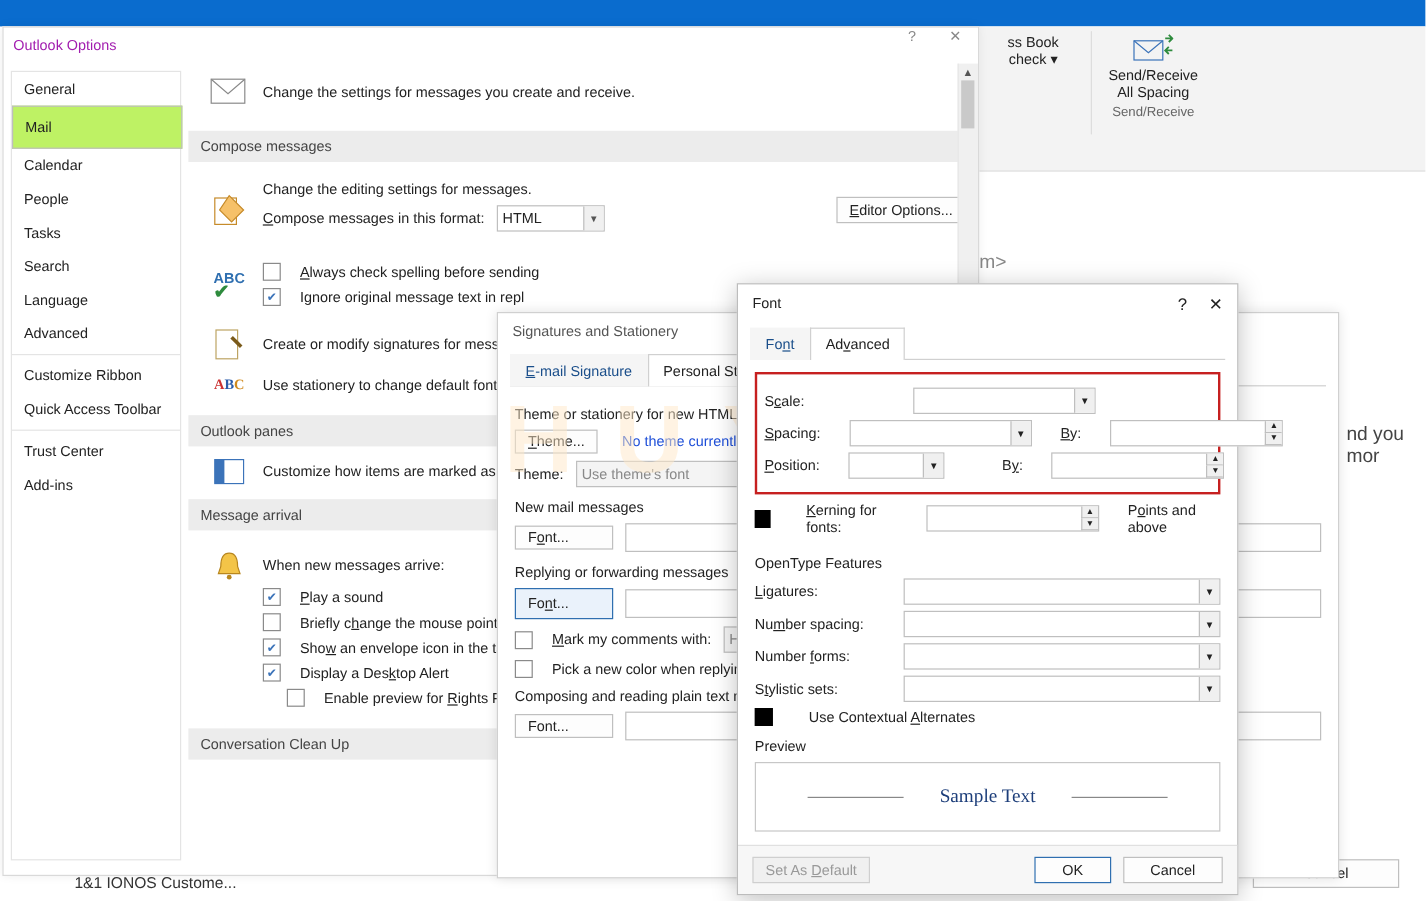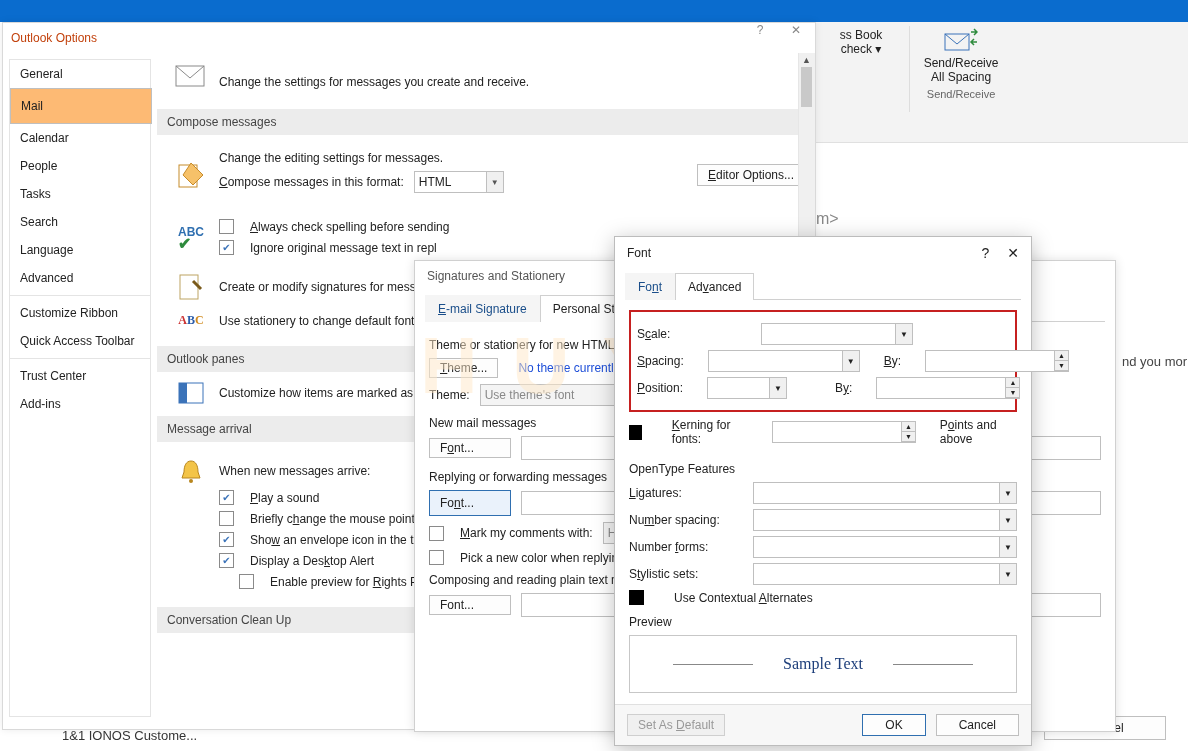--- a/index.html
+++ b/index.html
@@ -5,33 +5,33 @@
 html,body{margin:0;padding:0;font-family:"Segoe UI",Tahoma,sans-serif;font-size:12px;color:#222;background:#fff;width:1188px;height:751px;overflow:hidden;position:relative}
 .ribbon-bg{position:absolute;left:0;top:0;width:1188px;height:22px;background:#0a6cce}
 .ribbon-area{position:absolute;left:816px;top:22px;width:372px;height:120px;background:#f3f3f3;border-bottom:1px solid #e0e0e0}
 .ribbon-group{display:inline-block;vertical-align:top;text-align:center;padding:6px 10px 2px 10px}
 .ribbon-group .cap{font-size:11px;color:#666;margin-top:4px}
 .ribbon-sep{display:inline-block;width:1px;height:86px;background:#ddd;vertical-align:top;margin-top:4px}
 .ribbon-btn{display:flex;flex-direction:column;align-items:center;justify-content:flex-start;min-width:70px}
 .ribbon-btn svg{margin-bottom:2px}
 .ribbon-btn span{font-size:12px;line-height:14px}
 .outlook-dialog{position:absolute;left:2px;top:22px;width:812px;height:706px;background:#fff;border:1px solid #d9d9d9;box-shadow:0 0 8px rgba(0,0,0,.08)}
-.dlg-title{height:30px;line-height:30px;padding:0 8px;font-size:12px;color:#c2410c}
+.dlg-title{height:30px;line-height:30px;padding:0 8px;font-size:12px;color:#a21caf}
 .dlg-ctrl{position:absolute;right:4px;top:0;display:flex;gap:6px}
 .dlg-ctrl span{width:30px;text-align:center;color:#888;cursor:default}
 .opt-body{display:flex;height:670px}
 .opt-nav{width:140px;border:1px solid #e4e4e4;margin:6px;background:#fff}
 .opt-nav .item{padding:7px 10px;cursor:default}
-.opt-nav .item.sel{background:#fdba74}
+.opt-nav .item.sel{background:#bef264}
 .opt-nav .sep{height:1px;background:#e4e4e4;margin:3px 0}
 .opt-main{flex:1;position:relative}
 .scroll{position:absolute;right:0;top:0;width:16px;height:100%;background:#f0f0f0;border-left:1px solid #e6e6e6}
 .scroll .thumb{position:absolute;left:2px;top:2px;width:11px;height:40px;background:#c9c9c9}
 .scroll .arr{position:absolute;left:3px;font-size:9px;color:#555}
-.intro{display:flex;align-items:flex-end;gap:14px;padding:12px 18px}
+.intro{display:flex;align-items:center;gap:14px;padding:12px 18px}
 .sec-head{background:#ececec;color:#444;padding:6px 10px;margin:8px 16px 6px 0}
 .sec-body{padding:4px 10px 4px 16px}
 .row{display:flex;align-items:center;gap:10px;margin:6px 0}
 .btn{border:1px solid #bfbfbf;background:#fdfdfd;padding:3px 10px;min-width:80px;text-align:center}
 .chk{width:13px;height:13px;border:1px solid #8a8a8a;display:inline-flex;align-items:center;justify-content:center;margin-right:6px;font-size:10px;color:#3b73b9}
 .chk.on::after{content:"✔"}
 .combo{border:1px solid #bfbfbf;background:#fff;height:20px;display:inline-flex;align-items:center;padding:0 4px;min-width:70px;position:relative}
 .combo .dd{position:absolute;right:0;top:0;width:16px;height:100%;border-left:1px solid #bfbfbf;background:#f0f0f0;display:flex;align-items:center;justify-content:center;font-size:8px;color:#555}
 .u{text-decoration:underline}
 .icon-box{width:36px;display:flex;justify-content:center}
@@ -67,21 +67,21 @@
 .spin .updn span{flex:1;border-left:1px solid #bfbfbf;border-bottom:1px solid #bfbfbf;background:#f0f0f0;font-size:7px;display:flex;align-items:center;justify-content:center}
 .preview{border:1px solid #c7c7c7;height:56px;margin-top:4px;display:flex;align-items:center;justify-content:center;font-family:"Times New Roman",serif;font-size:16px;color:#1d3e7a}
 .preview .under{border-bottom:1px solid #888;width:80px;margin:0 30px}
 .fd-footer{position:absolute;left:0;bottom:0;right:0;height:40px;border-top:1px solid #e0e0e0;display:flex;align-items:center;justify-content:space-between;padding:0 12px;background:#f7f7f7}
 .fd-footer .def{border:1px solid #cfcfcf;background:#f0f0f0;color:#999;padding:3px 10px}
 .fd-footer .r{display:flex;gap:10px}
 .fd-footer .r .b{border:1px solid #bfbfbf;background:#fdfdfd;padding:3px 22px}
 .fd-footer .r .b.primary{border-color:#2f6fb0}
 .mailitem{position:absolute;left:62px;top:728px;font-size:13px;color:#333}
 .bg-text{position:absolute;left:816px;top:210px;color:#888;font-size:16px}
-.bg-text2{position:absolute;left:1122px;top:354px;color:#444;font-size:13px}
+.bg-text2{position:absolute;left:1122px;top:354px;color:#444;font-size:16px}
 .wm{position:absolute;color:#ffe9c9;font-weight:700;opacity:.5;pointer-events:none}
 .field-long{border:1px solid #bfbfbf;background:#fff;height:22px;position:absolute}
 </style>
 </head>
 <body>
 
 <div class="ribbon-bg"></div>
 
 <div class="ribbon-area">
   <div class="ribbon-group">

